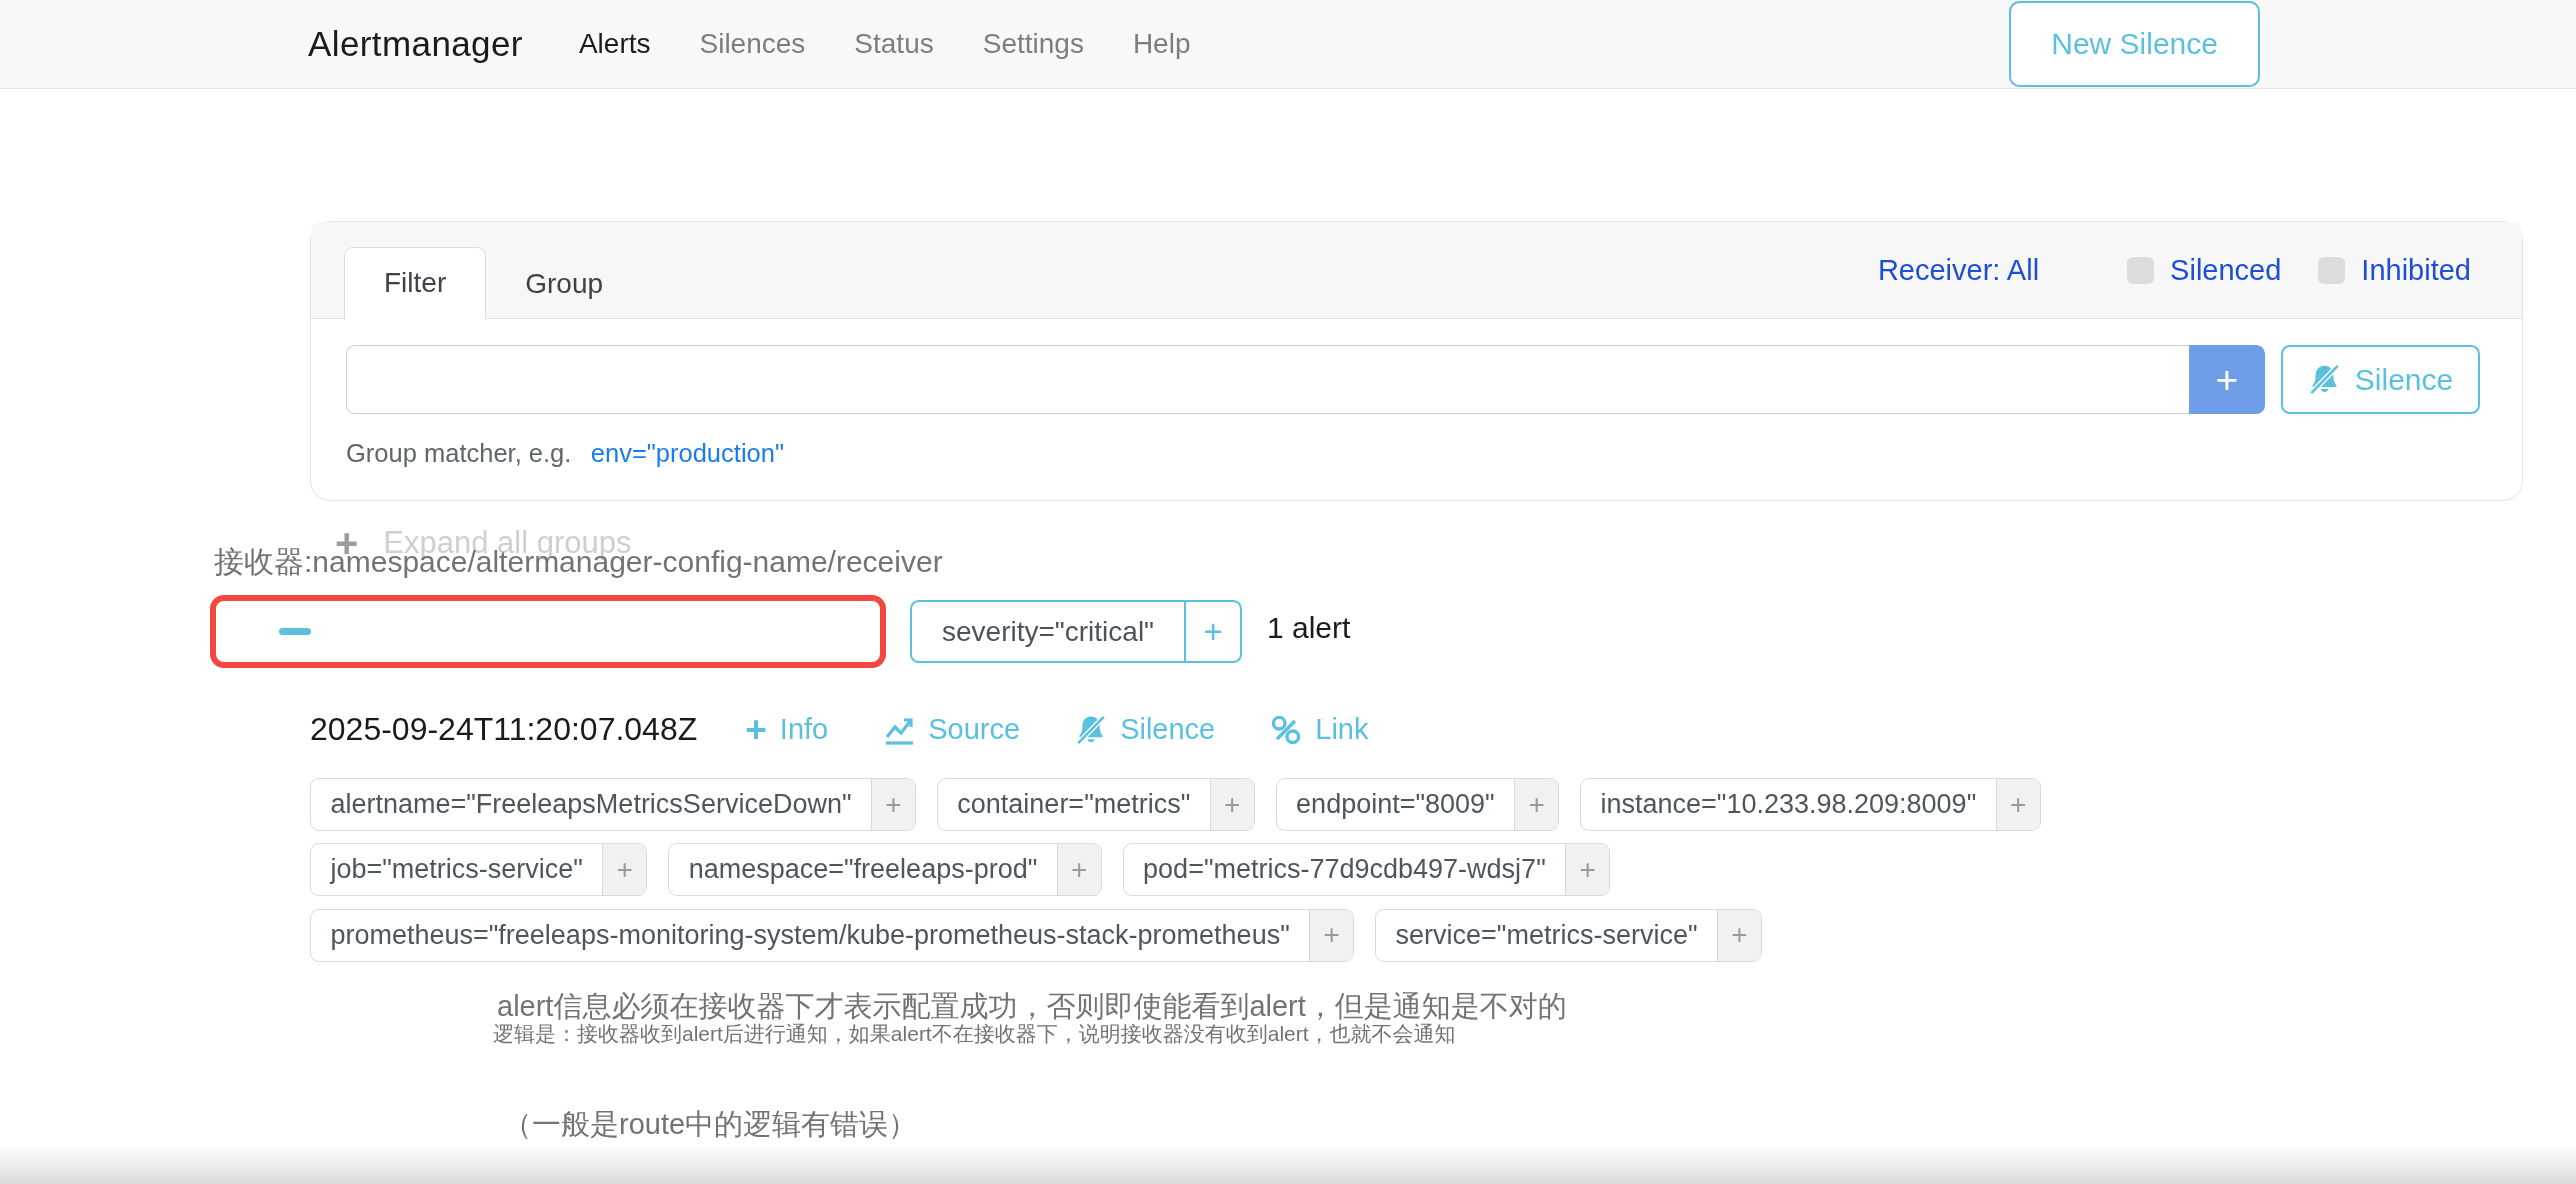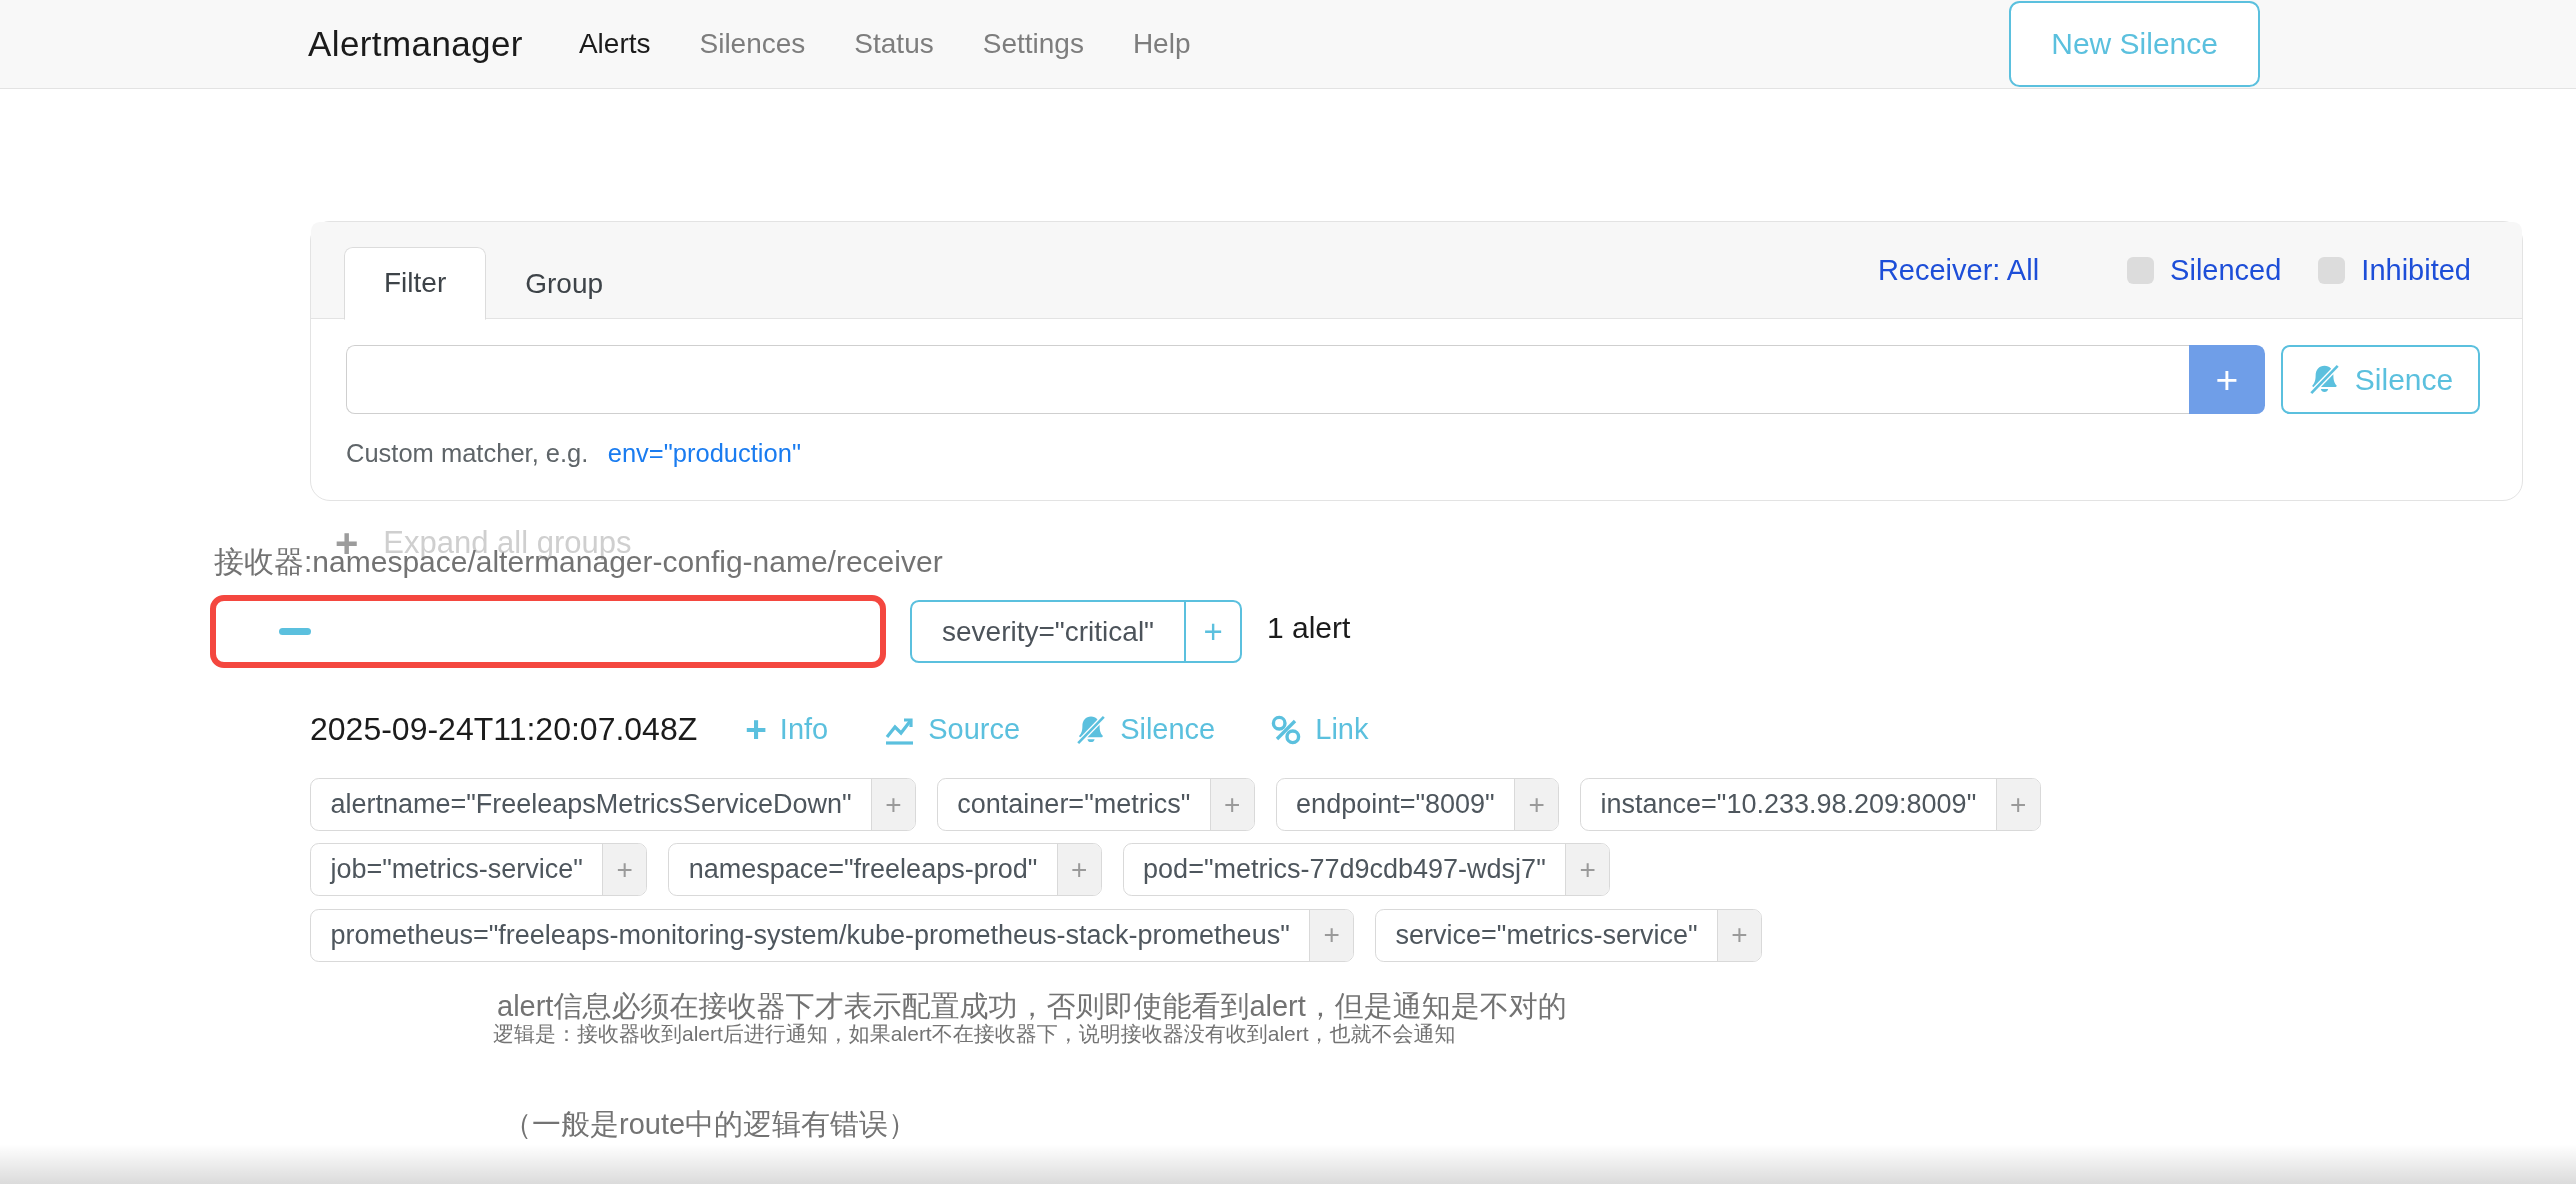--- a/index.html
+++ b/index.html
@@ -172,21 +172,21 @@
         <svg viewBox="0 0 16 16" width="33" height="33">
           <path fill="#5bc0de" d="M8 1.3c-2.6 0-4.3 2-4.3 4.7 0 2.9-.8 4-1.5 4.8-.25.3-.02.8.38.8h10.84c.4 0 .63-.5.38-.8-.7-.8-1.5-1.9-1.5-4.8 0-2.7-1.7-4.7-4.3-4.7z"></path>
           <path fill="#5bc0de" d="M6.2 12.6a1.85 1.85 0 0 0 3.6 0z"></path>
           <line x1="1.6" y1="14.6" x2="14.4" y2="1.4" stroke="#ffffff" stroke-width="2.6"></line>
           <line x1="1.6" y1="14.6" x2="14.4" y2="1.4" stroke="#5bc0de" stroke-width="1.3"></line>
         </svg>
         <span>Silence</span>
       </button>
     </div>
     <div class="hint">
-      <span>Custom matcher, e.g.</span>
+      <span>Group matcher, e.g.</span>
       <a>env="production"</a>
     </div>
   </div>
 </section>
 
 <div class="expand-row">
   <span class="expand-plus">+</span>
   <span class="expand-label">Expand all groups</span>
 </div>
 

